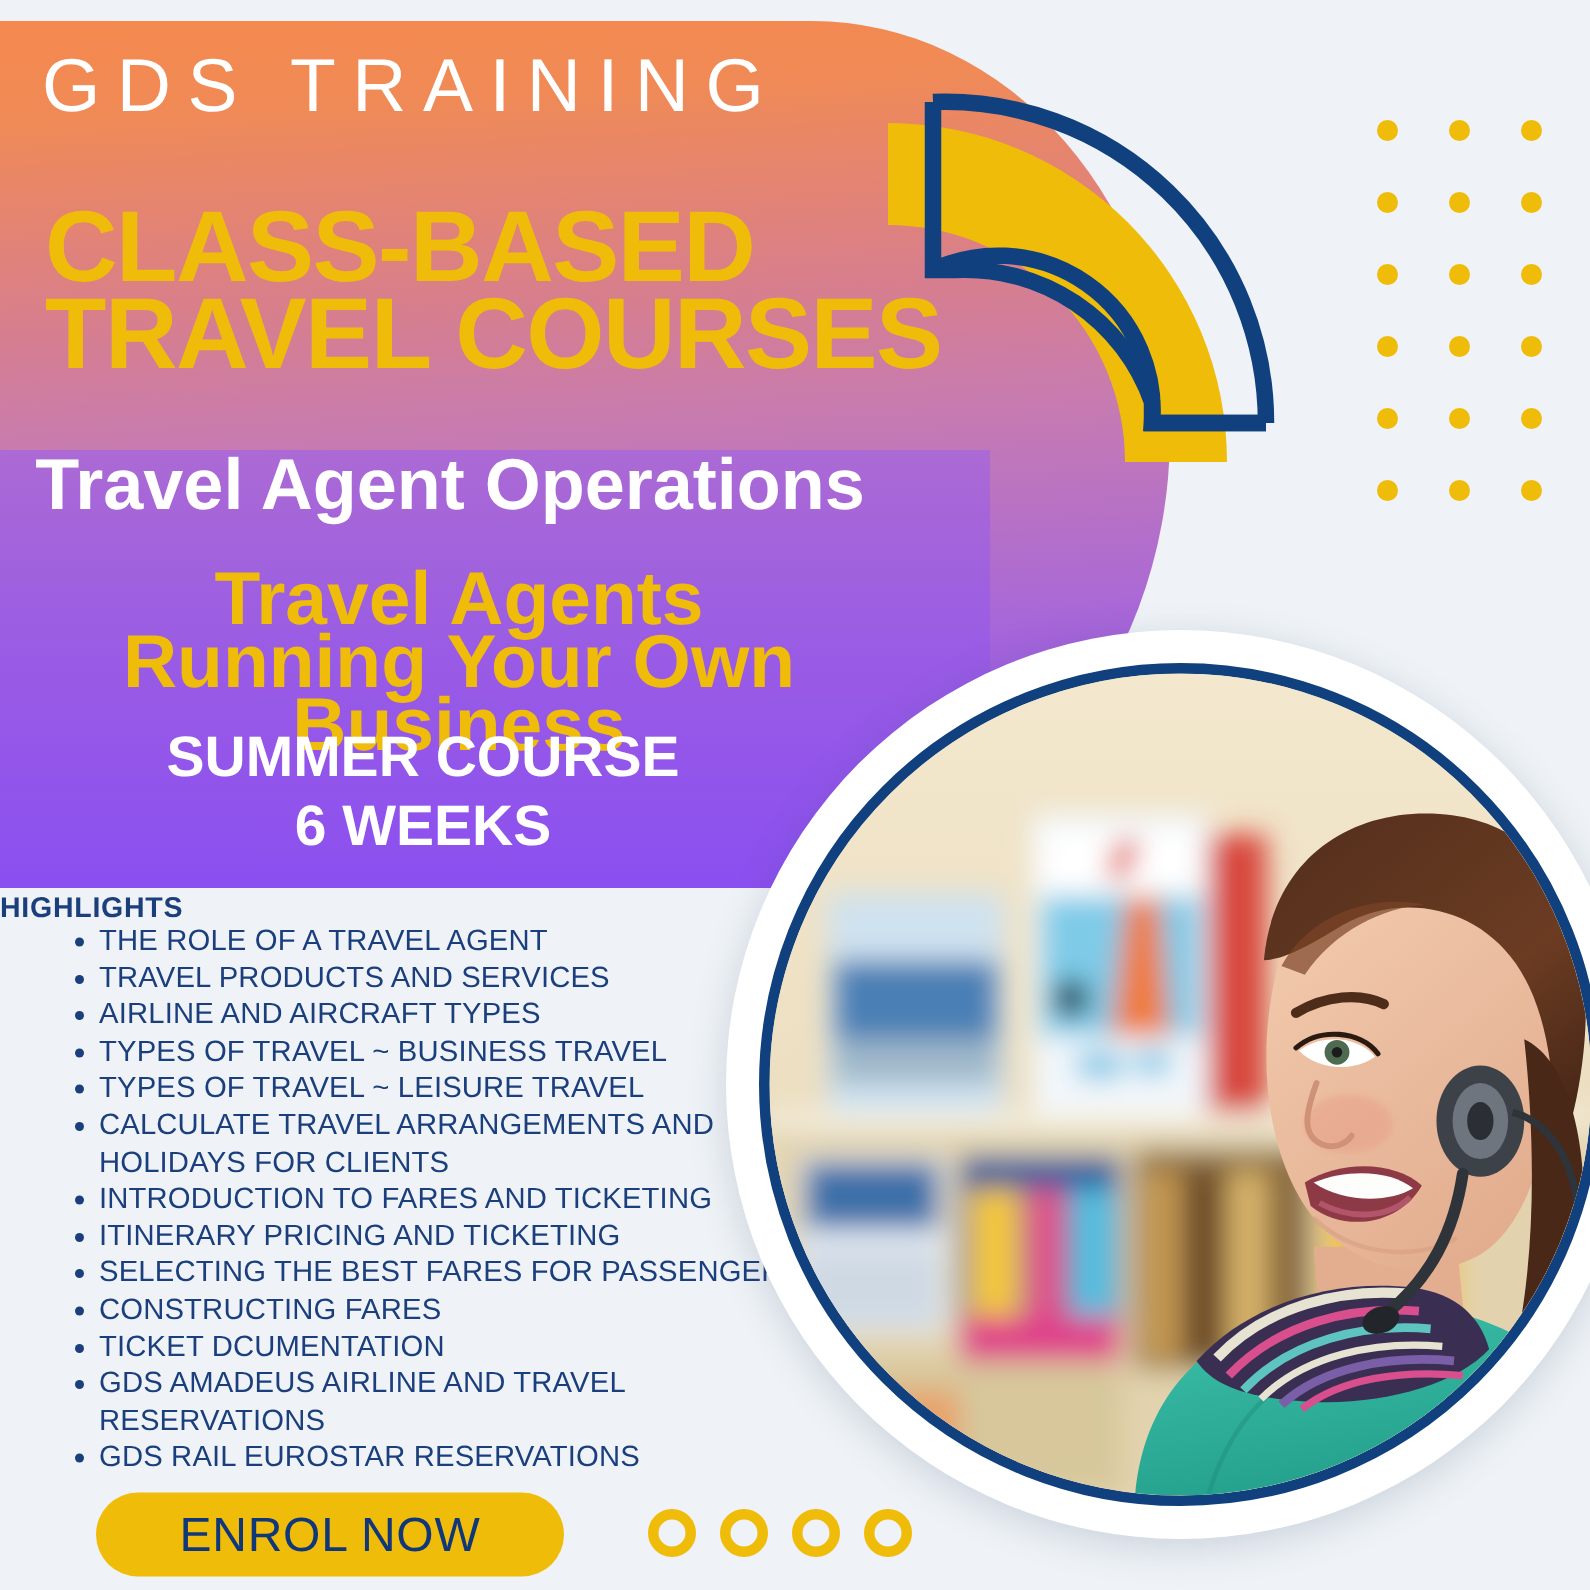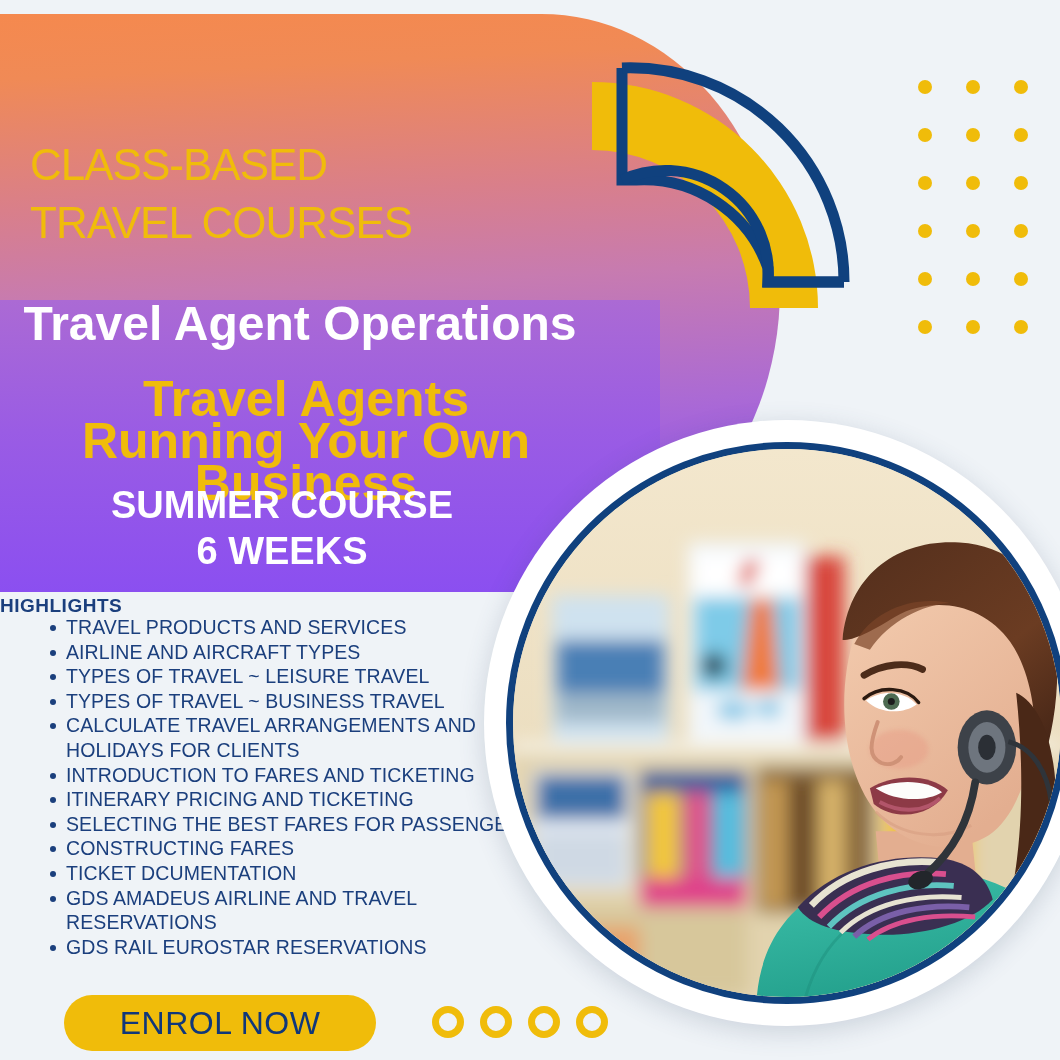--- a/index.html
+++ b/index.html
@@ -77,23 +77,23 @@
     font-size: 50px;
     font-weight: 400;
     letter-spacing: 11px;
     color: #ffffff;
     white-space: nowrap;
   }
   .headline {
     position: absolute;
     left: 30px;
     top: 136px;
-    font-size: 44px;
+    font-size: 67px;
     line-height: 58px;
-    font-weight: normal;
+    font-weight: bold;
     letter-spacing: -1px;
     color: #f0bc0a;
     white-space: nowrap;
   }
   .subhead {
     position: absolute;
     left: 0;
     top: 296px;
     width: 600px;
     text-align: center;
@@ -253,44 +253,46 @@
     <div class="dot"></div>
     <div class="dot"></div>
     <div class="dot"></div>
     <div class="dot"></div>
     <div class="dot"></div>
     <div class="dot"></div>
     <div class="dot"></div>
     <div class="dot"></div>
   </div>
 
+  <div class="eyebrow">GDS TRAINING</div>
 
   <div class="headline">
     <div>CLASS-BASED</div>
     <div>TRAVEL COURSES</div>
   </div>
 
   <div class="subhead">Travel Agent Operations</div>
 
   <div class="audience">
     <div>Travel Agents</div>
     <div>Running Your Own Business</div>
   </div>
 
   <div class="duration">
     <div>SUMMER COURSE</div>
     <div>6 WEEKS</div>
   </div>
 
   <div class="highlights-title">HIGHLIGHTS</div>
   <ul class="highlights-list">
+    <li>THE ROLE OF A TRAVEL AGENT</li>
     <li>TRAVEL PRODUCTS AND SERVICES</li>
     <li>AIRLINE AND AIRCRAFT TYPES</li>
+    <li>TYPES OF TRAVEL ~ BUSINESS TRAVEL</li>
     <li>TYPES OF TRAVEL ~ LEISURE TRAVEL</li>
-    <li>TYPES OF TRAVEL ~ BUSINESS TRAVEL</li>
     <li>CALCULATE TRAVEL ARRANGEMENTS AND HOLIDAYS FOR CLIENTS</li>
     <li>INTRODUCTION TO FARES AND TICKETING</li>
     <li>ITINERARY PRICING AND TICKETING</li>
     <li>SELECTING THE BEST FARES FOR PASSENGERS</li>
     <li>CONSTRUCTING FARES</li>
     <li>TICKET DCUMENTATION</li>
     <li>GDS AMADEUS AIRLINE AND TRAVEL RESERVATIONS</li>
     <li>GDS RAIL EUROSTAR RESERVATIONS</li>
   </ul>
 

